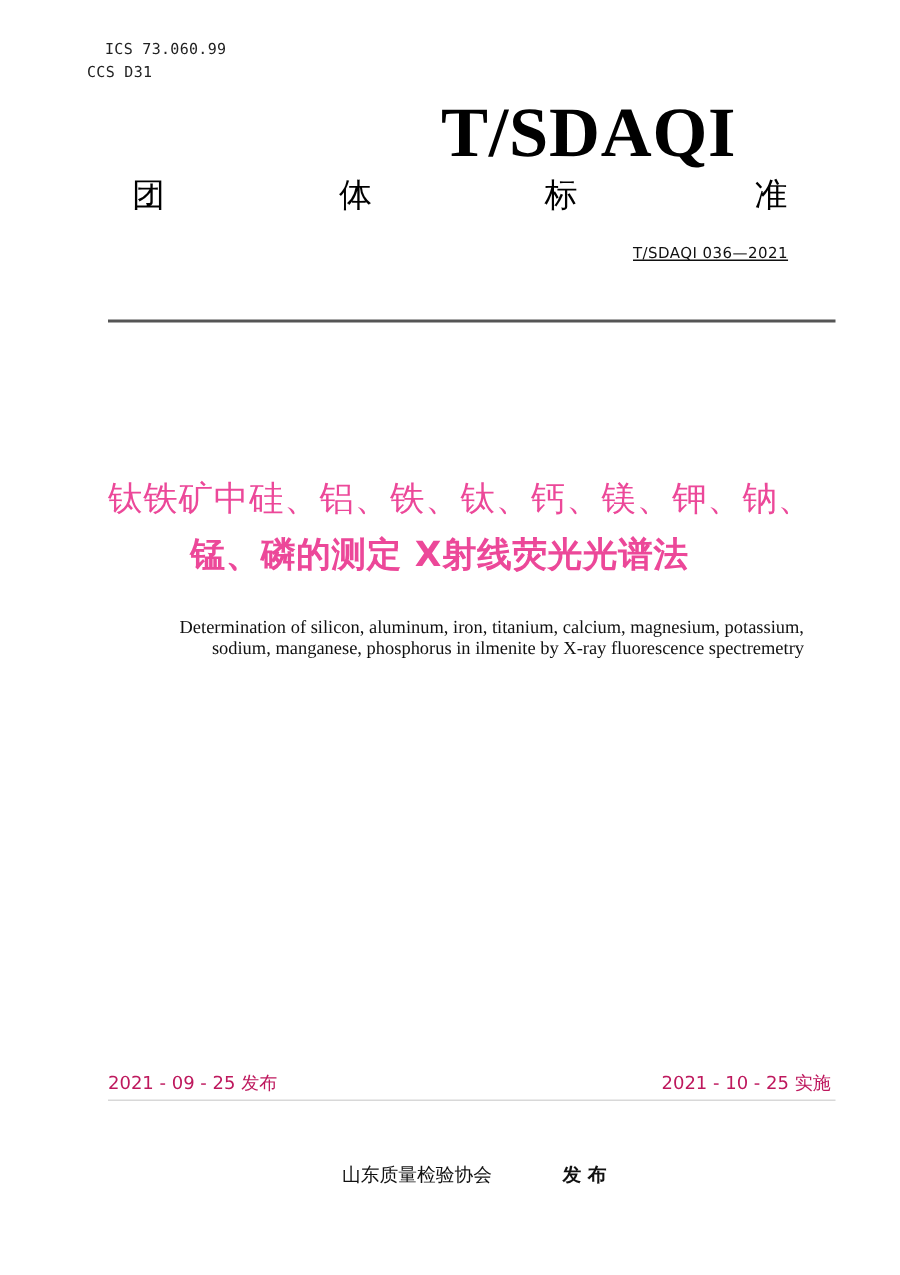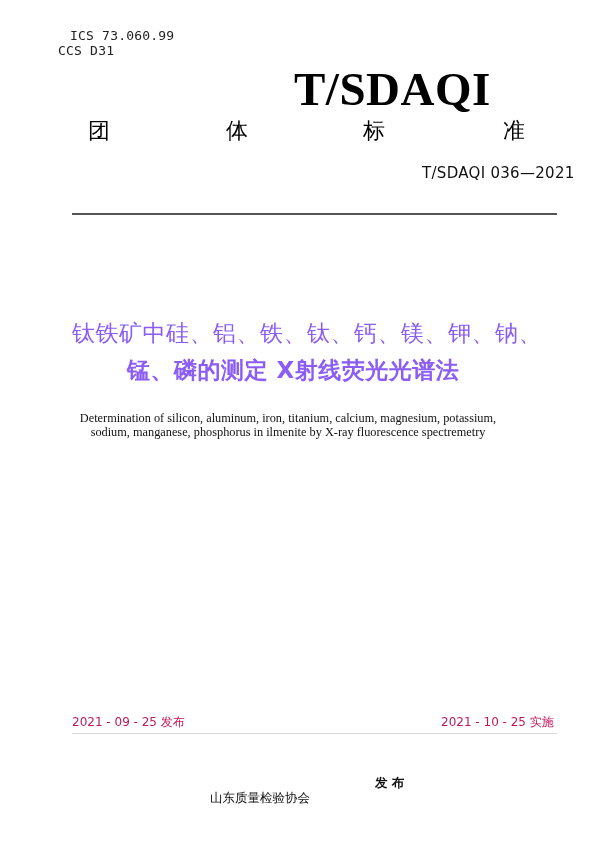--- a/index.html
+++ b/index.html
@@ -11,70 +11,70 @@
       width: 600px;
       height: 850px;
       position: relative;
       overflow: hidden;
       color: #000;
     }
     .abs { position: absolute; white-space: nowrap; }
 
     .cls-code {
       font-family: "DejaVu Sans Mono", "Liberation Mono", monospace;
-      font-size: 13px;
+      font-size: 10px;
       color: #222;
       letter-spacing: 0.2px;
     }
     .brand {
       font-family: "Liberation Serif", "DejaVu Serif", serif;
       font-weight: bold;
       font-size: 47px;
       line-height: 47px;
       letter-spacing: 0.5px;
       color: #000;
       margin-left: 24px;
     }
     .std-char {
       font-family: "DejaVu Sans", "Liberation Sans", sans-serif;
       font-size: 22px;
       line-height: 24px;
       color: #000;
     }
     .std-number {
       font-family: "DejaVu Sans", "Liberation Sans", sans-serif;
-      font-size: 15px;
+      font-size: 10px;
       color: #111;
       letter-spacing: 0.3px;
+      text-decoration: underline;
     }
     .rule-top {
       position: absolute;
       left: 72px;
       top: 213px;
       width: 485px;
       height: 2px;
       background: #555;
     }
     .title-zh {
       font-family: "DejaVu Sans", "Liberation Sans", sans-serif;
       font-size: 23px;
       line-height: 26px;
-      color: #8b5cf6;
+      color: #ec4899;
       letter-spacing: 0.5px;
       text-align: right;
     }
     .title-en {
       font-family: "Liberation Serif", "DejaVu Serif", serif;
       font-size: 12.3px;
       line-height: 17px;
       color: #111;
-      text-align: center;
+      text-align: right;
       width: 536px;
       left: 0;
-      padding-left: 20px;
     }
     .date {
       font-family: "DejaVu Sans", "Liberation Sans", sans-serif;
       font-size: 12px;
       color: #be185d;
     }
     .rule-bottom {
       position: absolute;
       left: 72px;
       top: 733px;
@@ -109,14 +109,14 @@
 <div class="abs title-zh" style="left:127px; top:357px;font-weight:bold;">锰、磷的测定 X射线荧光光谱法</div>
 
 <div class="abs title-en" style="top:410px;">Determination of silicon, aluminum, iron, titanium, calcium, magnesium, potassium,</div>
 <div class="abs title-en" style="top:424px;">sodium, manganese, phosphorus in ilmenite by X-ray fluorescence spectremetry</div>
 
 <div class="abs date" style="left:72px; top:714px;">2021 - 09 - 25 发布</div>
 <div class="abs date" style="left:441px; top:714px;text-align:center;">2021 - 10 - 25 实施</div>
 
 <div class="rule-bottom"></div>
 
-<div class="abs publisher" style="left:210px; top:775px;margin-top:15px;">山东质量检验协会</div>
+<div class="abs publisher" style="left:228px; top:775px;">山东质量检验协会</div>
 <div class="abs publisher" style="left:375px; top:775px;font-weight:bold;">发 布</div>
 
 </body></html>

